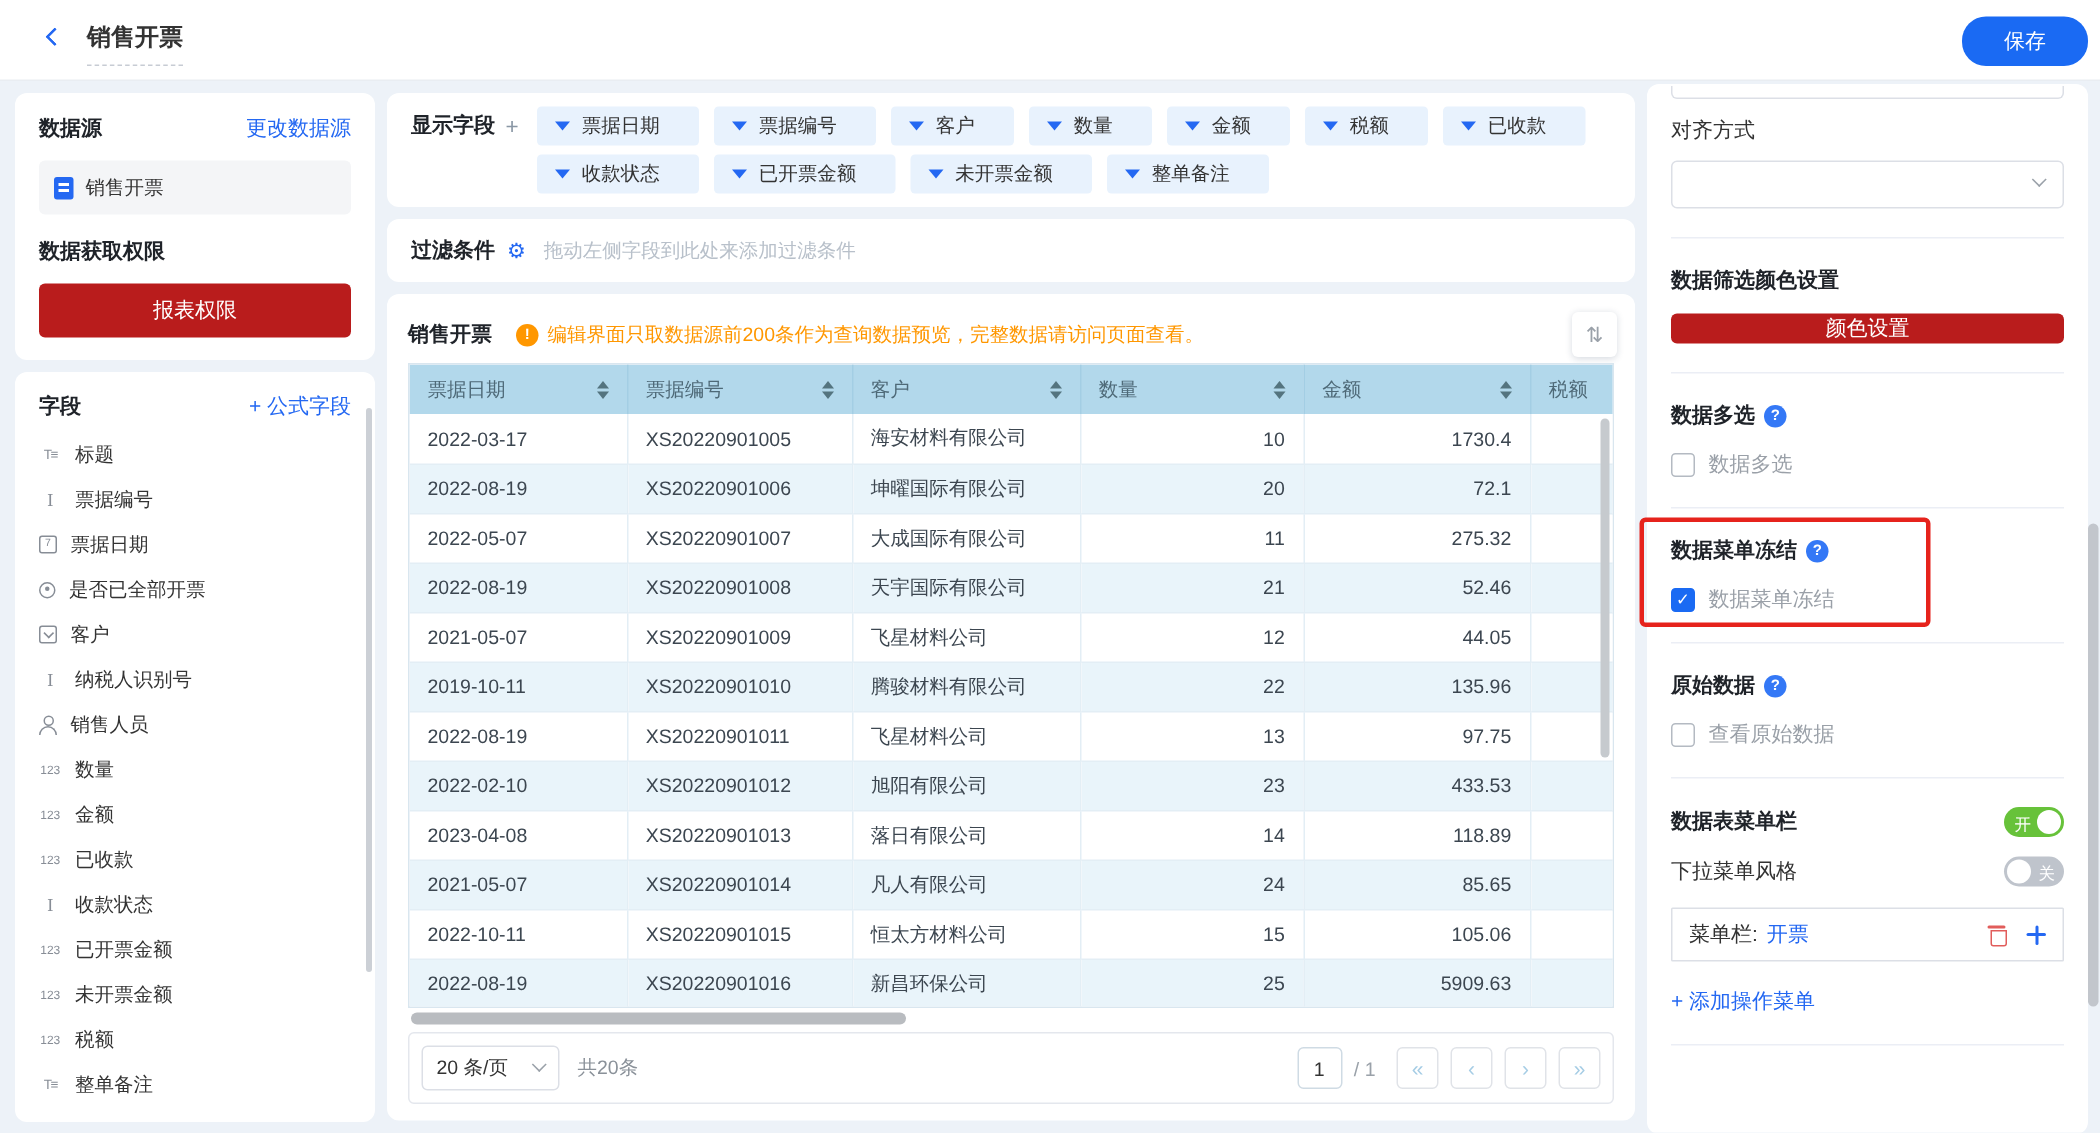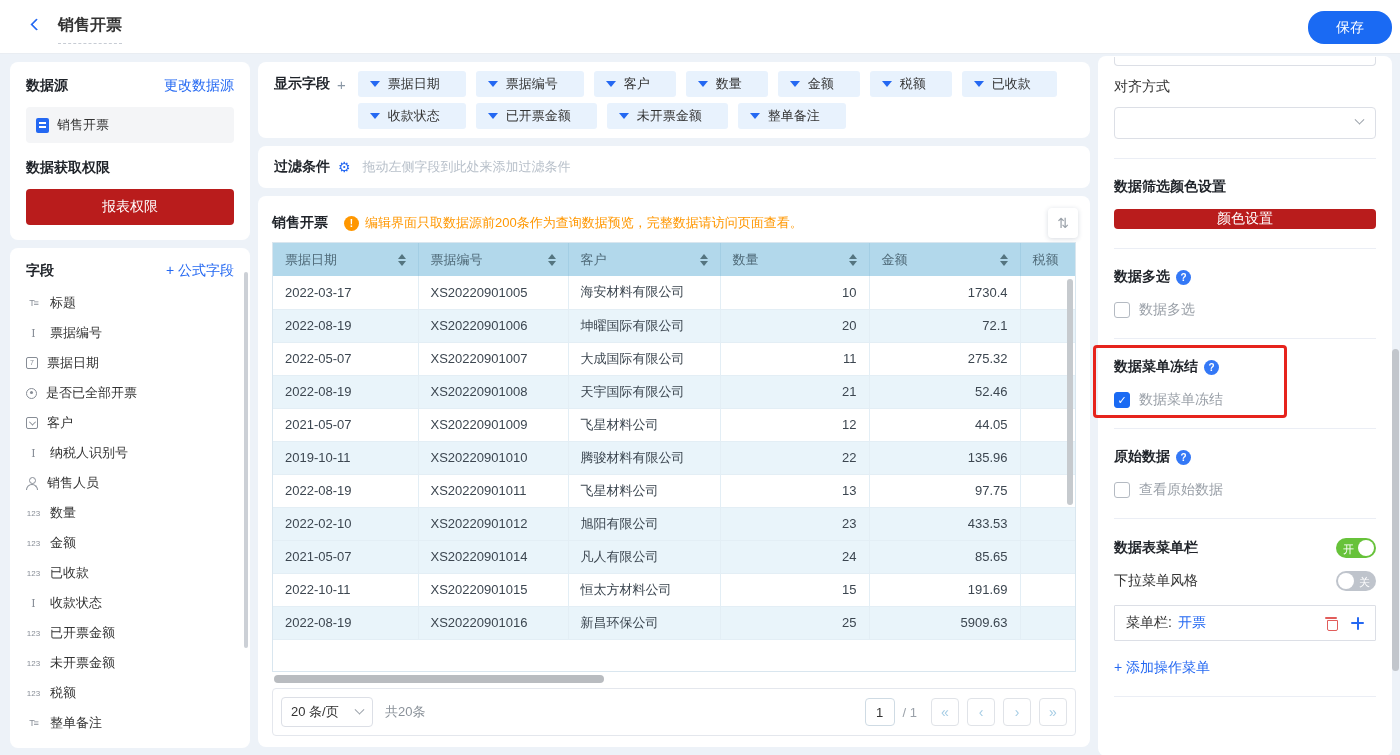--- a/index.html
+++ b/index.html
@@ -424,34 +424,42 @@
                 <td class="num"></td>
               </tr>
               <tr class="alt">
                 <td>2022-02-10</td>
                 <td>XS20220901012</td>
                 <td>旭阳有限公司</td>
                 <td class="num">23</td>
                 <td class="num">433.53</td>
                 <td class="num"></td>
               </tr>
+              <tr>
+                <td>2023-04-08</td>
+                <td>XS20220901013</td>
+                <td>落日有限公司</td>
+                <td class="num">14</td>
+                <td class="num">118.89</td>
+                <td class="num"></td>
+              </tr>
               <tr class="alt">
                 <td>2021-05-07</td>
                 <td>XS20220901014</td>
                 <td>凡人有限公司</td>
                 <td class="num">24</td>
                 <td class="num">85.65</td>
                 <td class="num"></td>
               </tr>
               <tr>
                 <td>2022-10-11</td>
                 <td>XS20220901015</td>
                 <td>恒太方材料公司</td>
                 <td class="num">15</td>
-                <td class="num">191.69</td>
+                <td class="num">105.06</td>
                 <td class="num"></td>
               </tr>
               <tr class="alt">
                 <td>2022-08-19</td>
                 <td>XS20220901016</td>
                 <td>新昌环保公司</td>
                 <td class="num">25</td>
                 <td class="num">5909.63</td>
                 <td class="num"></td>
               </tr>

